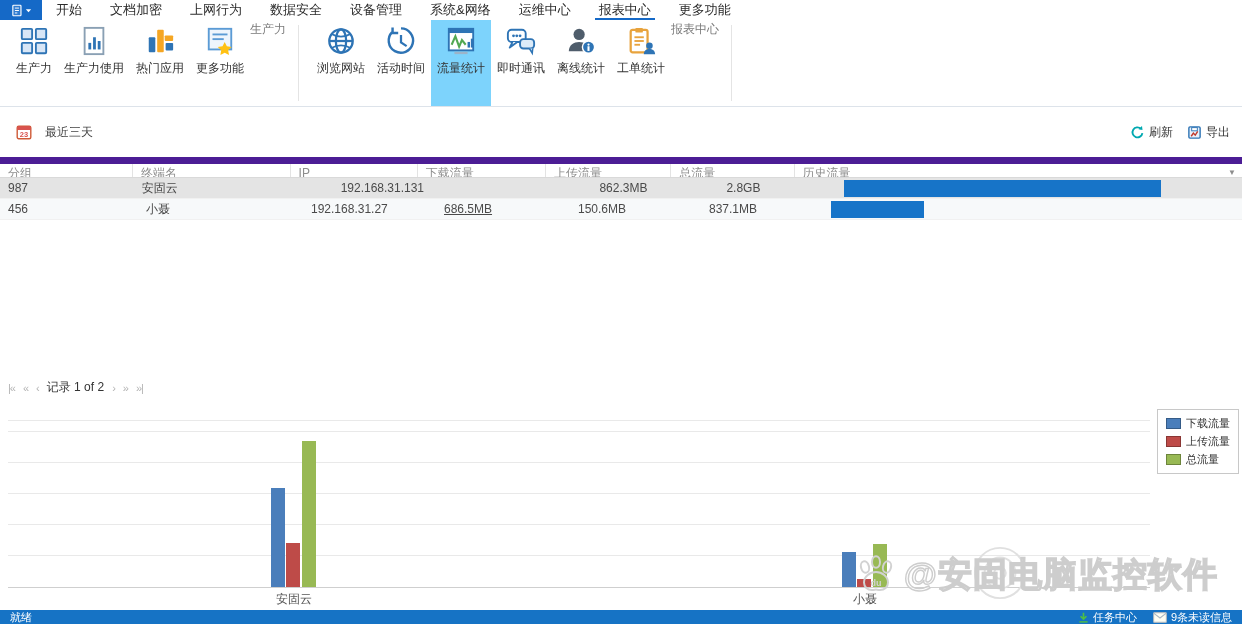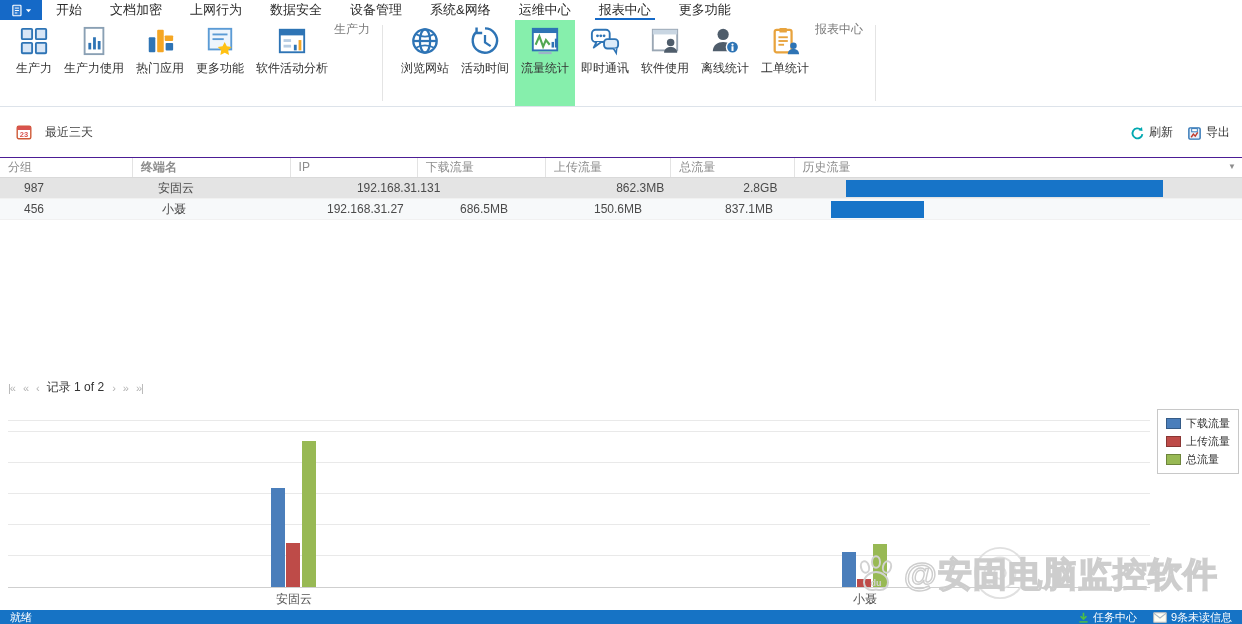--- a/index.html
+++ b/index.html
@@ -17,42 +17,42 @@
   .tab{position:relative;padding:0 14px;font-size:13px;color:#2b2b2b;line-height:20px;white-space:nowrap;cursor:pointer}
   .tab.active::after{content:"";position:absolute;left:10px;right:10px;bottom:0;height:2px;background:#1569c7}
 
   
   #ribbon{position:absolute;top:20px;left:0;right:0;height:87px;background:#fff;border-bottom:1px solid #dde3ea;display:flex;align-items:stretch}
   .ribbon-group{display:flex;flex-direction:row;padding:0 10px}
   .ribbon-buttons{display:flex;flex:1;align-items:stretch}
   .ribbon-btn{display:flex;flex-direction:column;align-items:center;justify-content:flex-start;padding:6px 6px 2px;cursor:pointer}
   .ribbon-btn .icon svg{width:30px;height:30px}
   .ribbon-btn .lbl{font-size:12px;color:#333;margin-top:4px;white-space:nowrap}
-  .ribbon-btn.selected{background:#86efac}
+  .ribbon-btn.selected{background:#7dd3fc}
   .group-label{text-align:center;font-size:12px;color:#7a7a7a;padding:1px 0 5px}
   .ribbon-sep{width:1px;background:#e4e4e4;margin:5px 2px}
 
   
   #toolbar{position:absolute;top:108px;left:0;right:0;height:49px;background:#fff}
   #date-filter{position:absolute;left:16px;top:16px;display:flex;align-items:flex-start;gap:13px;font-size:12px;color:#444;cursor:pointer}
   #date-filter .icon svg{width:16px;height:16px}
   #toolbar-right{position:absolute;right:12px;top:16px;display:flex;gap:14px;font-size:12px;color:#333}
-  .tool-btn{display:flex;align-items:flex-end;gap:4px;cursor:pointer}
+  .tool-btn{display:flex;align-items:center;gap:4px;cursor:pointer}
   .tool-btn .icon svg{width:15px;height:15px}
 
   
   #grid{position:absolute;top:157px;left:0;right:0}
-  .grid-header{position:relative;display:flex;height:21px;background:#fff;border-top:1px solid #4c1d95;border-bottom:1px solid #d9d9d9}
+  .grid-header{position:relative;display:flex;height:21px;background:#fff;border-top:7px solid #4c1d95;border-bottom:1px solid #d9d9d9}
   .hcell{font-size:12px;color:#8d8d8d;line-height:19px;padding-left:8px;border-left:1px solid #e3e3e3;white-space:nowrap;overflow:hidden;cursor:pointer}
   .hcell:first-child{border-left:none}
   #col-chooser{position:absolute;right:6px;top:4px;font-size:8px;color:#8d8d8d;cursor:pointer}
   .grid-row{display:flex;height:21px;border-bottom:1px solid #f1f1f1;cursor:pointer}
   .grid-row.sel{background:#e4e4e4}
   .grid-row.alt{background:#f7f9fa}
-  .cell{font-size:12px;color:#4a4a4a;line-height:21px;padding-left:24px;white-space:nowrap;overflow:hidden}
+  .cell{font-size:12px;color:#4a4a4a;line-height:21px;padding-left:8px;white-space:nowrap;overflow:hidden}
   .cell.history{padding-left:1px}
   .history-bar{height:17px;margin-top:2px}
 
   
   #pager{position:absolute;top:377px;left:0;right:0;height:21px;display:flex;align-items:center;padding-left:8px;gap:8px;font-size:12px;color:#333}
   .pg-ic{color:#b3b3b3;font-size:11px;letter-spacing:-1px;cursor:pointer}
 
   
   #chart{position:absolute;top:398px;left:0;right:0;height:212px;background:#fff}
   #plot{position:absolute;left:8px;top:22px;width:1142px;height:168px;border-top:1px solid #e9e9e9;border-bottom:1px solid #cfcfcf}
@@ -152,33 +152,20 @@
             <span class="icon">
               <svg viewBox="0 0 32 32">
                 <rect x="4" y="3" width="24" height="22" fill="#eef5fc" stroke="#5b9bd5" stroke-width="2"></rect>
                 <line x1="8" y1="9" x2="24" y2="9" stroke="#5b9bd5" stroke-width="2"></line>
                 <line x1="8" y1="14" x2="20" y2="14" stroke="#5b9bd5" stroke-width="2"></line>
                 <path d="M21 17l2.3 4.6 5.1.7-3.7 3.6.9 5.1-4.6-2.4-4.6 2.4.9-5.1-3.7-3.6 5.1-.7z" fill="#ffc113"></path>
               </svg>
             </span>
             <div class="lbl">更多功能</div>
           </div>
-          <div class="ribbon-btn">
-            <span class="icon">
-              <svg viewBox="0 0 32 32">
-                <rect x="3" y="4" width="26" height="24" fill="#fff" stroke="#2e74b5" stroke-width="2"></rect>
-                <rect x="3" y="4" width="26" height="6" fill="#2e74b5"></rect>
-                <rect x="7" y="14" width="8" height="3" fill="#b7cde3"></rect>
-                <rect x="7" y="20" width="8" height="3" fill="#b7cde3"></rect>
-                <rect x="18" y="20" width="3" height="6" fill="#2e74b5"></rect>
-                <rect x="23" y="15" width="3" height="11" fill="#f5a623"></rect>
-              </svg>
-            </span>
-            <div class="lbl">软件活动分析</div>
-          </div>
         </div>
         <div class="group-label">生产力</div>
       </div>
       <div class="ribbon-sep"></div>
       <div class="ribbon-group">
         <div class="ribbon-buttons">
           <div class="ribbon-btn">
             <span class="icon">
               <svg viewBox="0 0 32 32">
                 <g fill="none" stroke="#2e74b5" stroke-width="2.4">
@@ -220,31 +207,20 @@
                 <rect x="2" y="4" width="19" height="13" rx="4" fill="#fff" stroke="#2e74b5" stroke-width="2"></rect>
                 <path d="M7 17l-3 6 8-6" fill="#fff" stroke="#2e74b5" stroke-width="2" stroke-linejoin="round"></path>
                 <circle cx="8" cy="10.5" r="1.5" fill="#2e74b5"></circle>
                 <circle cx="11.5" cy="10.5" r="1.5" fill="#2e74b5"></circle>
                 <circle cx="15" cy="10.5" r="1.5" fill="#2e74b5"></circle>
                 <rect x="15" y="14" width="15" height="10" rx="3.5" fill="#dcebf9" stroke="#2e74b5" stroke-width="2"></rect>
                 <path d="M25 24l3 5 .5-5" fill="#dcebf9" stroke="#2e74b5" stroke-width="1.6"></path>
               </svg>
             </span>
             <div class="lbl">即时通讯</div>
-          </div>
-          <div class="ribbon-btn">
-            <span class="icon">
-              <svg viewBox="0 0 32 32">
-                <rect x="3" y="4" width="26" height="22" fill="#fff" stroke="#9aa7b4" stroke-width="2"></rect>
-                <rect x="3" y="4" width="26" height="5" fill="#c9d6e2"></rect>
-                <circle cx="22" cy="17.5" r="4" fill="#4f5d6b"></circle>
-                <path d="M15 28.5c0-4 3.5-6 7-6s7 2 7 6z" fill="#4f5d6b"></path>
-              </svg>
-            </span>
-            <div class="lbl">软件使用</div>
           </div>
           <div class="ribbon-btn">
             <span class="icon">
               <svg viewBox="0 0 32 32">
                 <circle cx="14" cy="9" r="6" fill="#4f5d6b"></circle>
                 <path d="M3 27c0-7 5.5-10 11-10s11 3 11 10z" fill="#4f5d6b"></path>
                 <circle cx="24" cy="22.5" r="6.5" fill="#2e74b5" stroke="#fff" stroke-width="1.5"></circle>
                 <circle cx="24" cy="19.8" r="1.2" fill="#fff"></circle>
                 <rect x="22.9" y="21.6" width="2.2" height="5" fill="#fff"></rect>
               </svg>
@@ -301,21 +277,21 @@
             </svg>
           </span>
         <span>导出</span>
       </div>
     </div>
   </div>
 
   <div id="grid">
     <div id="grid-header" class="grid-header">
       <div class="hcell" style="width: 138px;">分组</div>
-        <div class="hcell" style="width: 165px; font-weight: bold;">终端名</div>
+        <div class="hcell" style="width: 165px;">终端名</div>
         <div class="hcell" style="width: 133px;">IP</div>
         <div class="hcell" style="width: 134px;">下载流量</div>
         <div class="hcell" style="width: 131px;">上传流量</div>
         <div class="hcell" style="width: 129px;">总流量</div>
         <div class="hcell" style="width: 470px;">历史流量</div>
         <span id="col-chooser">▼</span>
     </div>
     <div id="grid-body">
         <div class="grid-row sel">
           <div class="cell" style="width: 138px;">987</div>
@@ -325,21 +301,21 @@
           <div class="cell" style="width: 131px;">862.3MB</div>
           <div class="cell" style="width: 129px;">2.8GB</div>
           <div class="cell history" style="width: 412px;">
             <div class="history-bar" style="width: 317px; background: rgb(23, 116, 200);"></div>
           </div>
         </div>
         <div class="grid-row alt">
           <div class="cell" style="width: 138px;">456</div>
           <div class="cell" style="width: 165px;">小聂</div>
           <div class="cell" style="width: 133px;">192.168.31.27</div>
-          <div class="cell" style="width: 134px;">686.5MB</div>
+          <div class="cell" style="width: 134px; text-decoration: underline;">686.5MB</div>
           <div class="cell" style="width: 131px;">150.6MB</div>
           <div class="cell" style="width: 129px;">837.1MB</div>
           <div class="cell history" style="width: 412px;">
             <div class="history-bar" style="width: 93px; background: rgb(23, 116, 200);"></div>
           </div>
         </div>
       </div>
   </div>
 
   <div id="pager">

